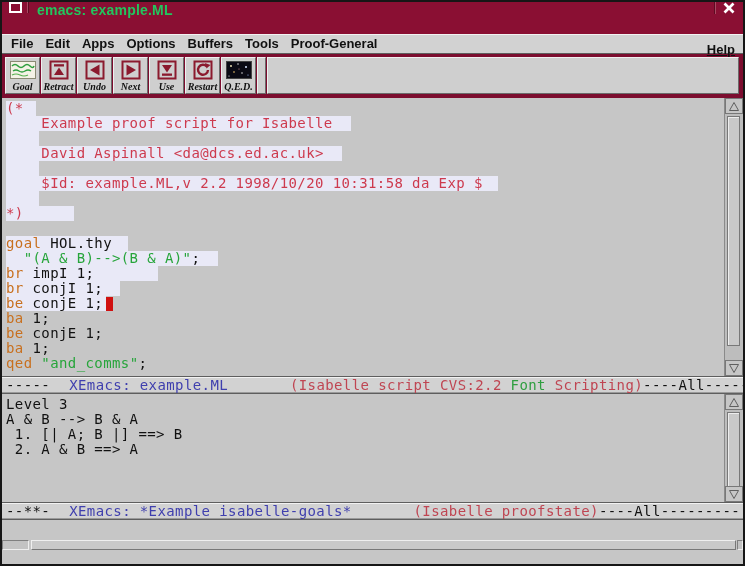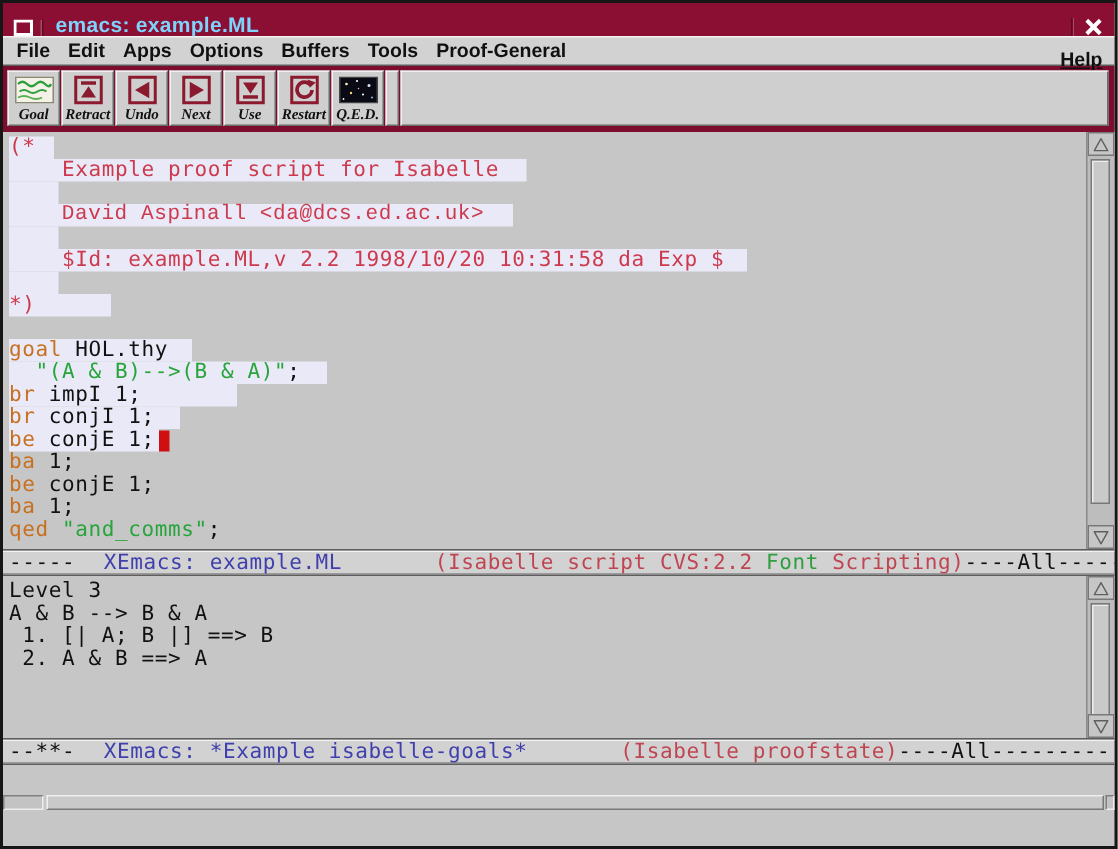--- a/index.html
+++ b/index.html
@@ -4,22 +4,22 @@
 <style>
   * { margin:0; padding:0; box-sizing:border-box; }
   html,body { background:#555; }
   .window {
     position:relative; width:745px; height:566px;
     background:#c6c6c6; border:2px solid #161616; overflow:hidden;
     font-family:"Liberation Sans", sans-serif;
   }
   
   .titlebar {
-    height:22px; background:var(--titlebar,#8a0f33); display:flex; align-items:flex-end;
-    color:#7dd3fc;
+    height:32px; background:var(--titlebar,#8a0f33); display:flex; align-items:flex-start;
+    color:#22c55e;
   }
   .tb-iconbox {
     width:27px; display:flex; align-items:center; justify-content:center;
     border-right:1px solid #5e0a22; box-shadow:inset -1px 0 0 #a84a62;
     cursor:default;
   }
   .tb-title {
     flex:1; display:flex; align-items:center; padding-left:8px;
     font-size:14px; font-weight:bold; letter-spacing:0.2px;
   }
@@ -243,21 +243,21 @@
       </span>
     <span class="tool-filler-sm"></span>
     <span class="tool-filler"></span>
   </div>
 
   <div class="buffer-row buffer-script">
     <div class="text-pane" id="script-lines">
         <div class="code-line"><span class="locked" style="min-width: 30px;"><span class="tok-cm">(*</span></span></div>
         <div class="code-line"><span class="locked" style="min-width: 345px;"><span class="tok-cm">    Example proof script for Isabelle</span></span></div>
         <div class="code-line"><span class="locked" style="min-width: 33px;"></span></div>
-        <div class="code-line"><span class="locked" style="min-width: 336px; font-family: Liberation Mono, monospace;"><span class="tok-cm">    David Aspinall &lt;da@dcs.ed.ac.uk&gt;</span></span></div>
+        <div class="code-line"><span class="locked" style="min-width: 336px;"><span class="tok-cm">    David Aspinall &lt;da@dcs.ed.ac.uk&gt;</span></span></div>
         <div class="code-line"><span class="locked" style="min-width: 33px;"></span></div>
         <div class="code-line"><span class="locked" style="min-width: 492px;"><span class="tok-cm">    $Id: example.ML,v 2.2 1998/10/20 10:31:58 da Exp $</span></span></div>
         <div class="code-line"><span class="locked" style="min-width: 33px;"></span></div>
         <div class="code-line"><span class="locked" style="min-width: 68px;"><span class="tok-cm">*)</span></span></div>
         <div class="code-line"></div>
         <div class="code-line"><span class="locked" style="min-width: 122px;"><span class="tok-kw">goal</span><span class="tok-pl"> HOL.thy</span></span></div>
         <div class="code-line"><span class="locked" style="min-width: 212px;"><span class="tok-pl">  </span><span class="tok-str">"(A &amp; B)--&gt;(B &amp; A)"</span><span class="tok-pl">;</span></span></div>
         <div class="code-line"><span class="locked" style="min-width: 152px;"><span class="tok-kw">br</span><span class="tok-pl"> impI 1;</span></span></div>
         <div class="code-line"><span class="locked" style="min-width: 114px;"><span class="tok-kw">br</span><span class="tok-pl"> conjI 1;</span></span></div>
         <div class="code-line"><span class="locked" style="min-width: 100px;"><span class="tok-kw">be</span><span class="tok-pl"> conjE 1;</span></span><span class="cursor"></span></div>

